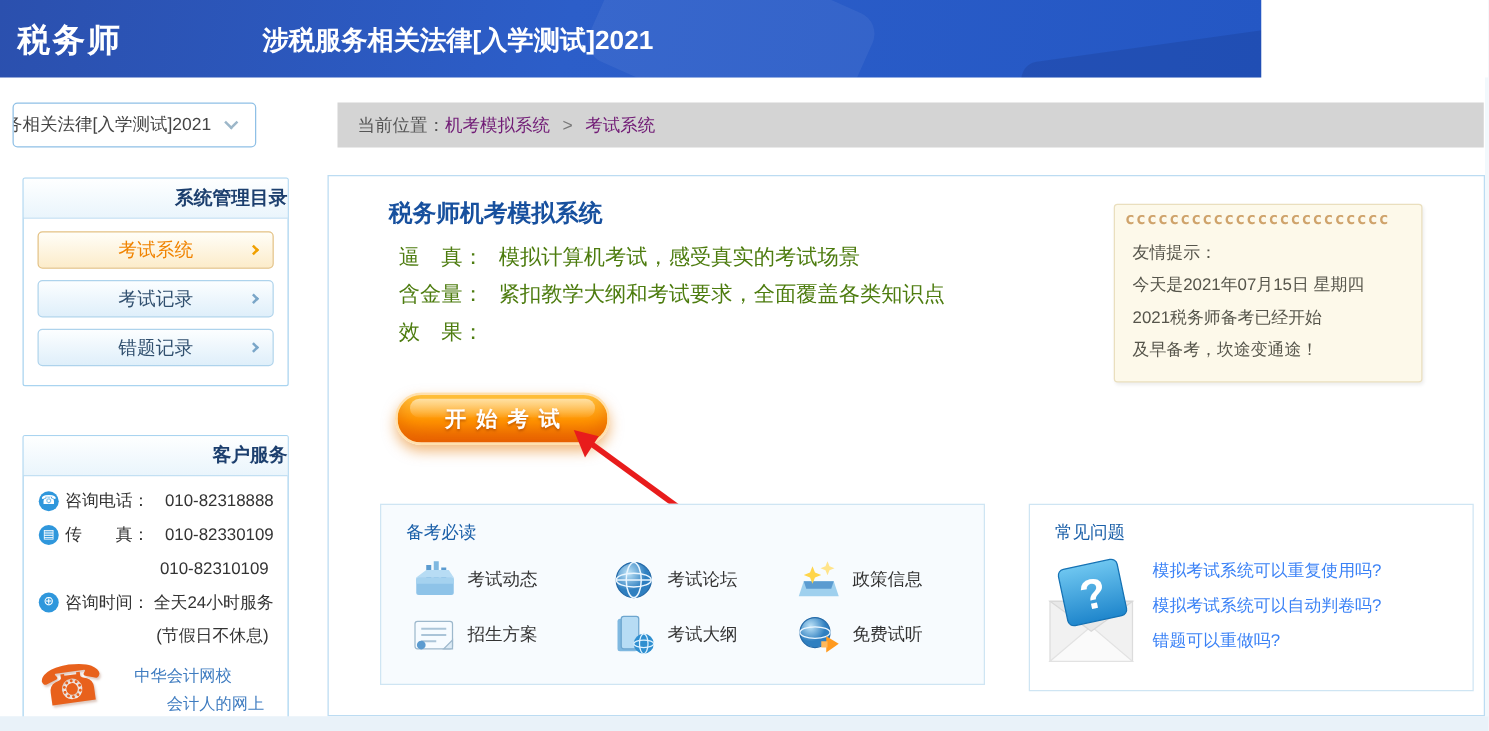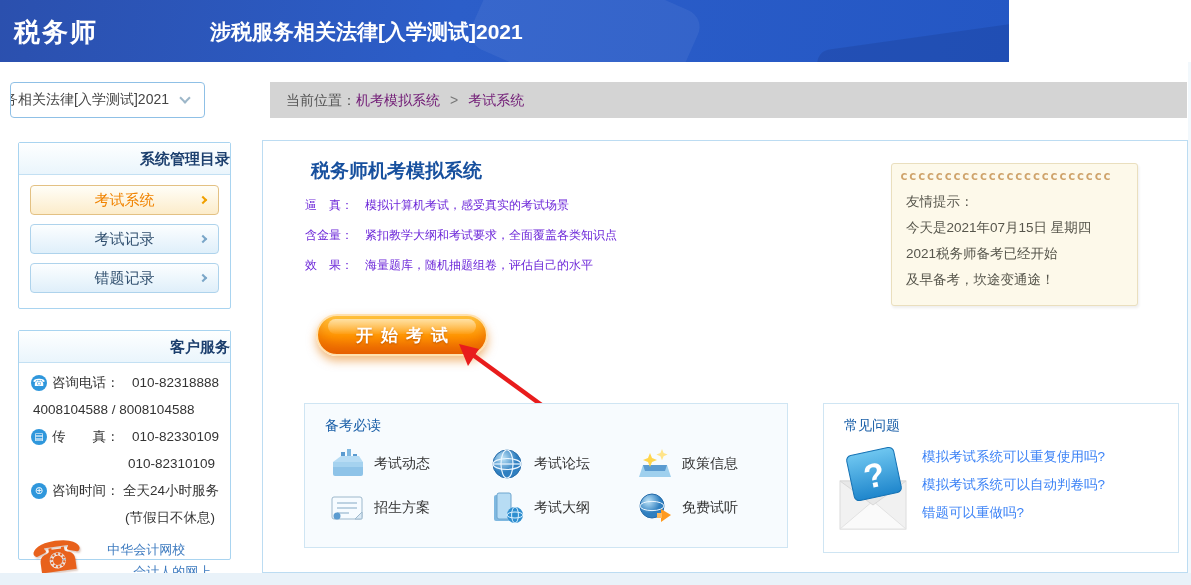--- a/index.html
+++ b/index.html
@@ -25,21 +25,21 @@
     transform:rotate(45deg); margin-left:12px; margin-top:-4px; }
   .breadcrumb { position:absolute; left:270px; top:82px; width:917px; height:36px; background:#d4d4d4;
     line-height:36px; padding:0 16px; font-size:14px; color:#555; }
   .breadcrumb a { color:#701a75; text-decoration:none; cursor:pointer; }
   .breadcrumb .sep { margin:0 10px; color:#777; }
 
   
   .side-panel { position:absolute; left:18px; width:213px; background:#fff;
     border:1px solid #a9d4f0; border-radius:2px; }
   .menu-panel { top:142px; height:167px; }
-  .service-panel { top:330px; height:230px; }
+  .service-panel { top:348px; height:230px; }
   .panel-header { height:32px; line-height:31px; text-align:right; font-size:15px; font-weight:bold;
     color:#1c3f6e; background:linear-gradient(#feffff,#eaf5fc); border-bottom:1px solid #c3e0f3; }
   .menu-items { padding:10px 11px 0; }
   .menu-item { position:relative; height:30px; margin-bottom:9px; border-radius:4px;
     display:flex; align-items:center; justify-content:center; font-size:15px; cursor:pointer;
     background:linear-gradient(#fcfeff,#dfeffa); border:1px solid #aed3ec; color:#31506f; }
   .menu-item.active { background:linear-gradient(#fffef8,#fcecca); border:1px solid #e3c183; color:#f08300; }
   .menu-chev { position:absolute; right:12px; top:11px; width:6px; height:6px;
     border-top:2px solid #7aa6c8; border-right:2px solid #7aa6c8; transform:rotate(45deg); }
   .menu-item.active .menu-chev { border-color:#f0a000; }
@@ -54,21 +54,21 @@
   .brand-row { display:flex; margin-top:4px; }
   .hotline-phone { font-size:42px; color:#e8611c; line-height:44px; transform:rotate(-8deg);
     margin-left:2px; text-shadow:1px 2px 2px rgba(120,40,0,.25); }
   .brand-lines { margin-left:22px; margin-top:4px; font-size:13px; color:#3f7cc0; line-height:22px; }
   .brand-lines .l2 { padding-left:26px; }
 
   
   .main-panel { position:absolute; left:262px; top:140px; width:926px; height:433px;
     background:#fff; border:1px solid #bcdcf2; }
   .main-title { position:absolute; left:48px; top:17px; font-size:19px; font-weight:bold; color:#17509e; }
-  .features { position:absolute; left:42px; top:56px; font-size:12px; color:#6d28d9; }
+  .features { position:absolute; left:56px; top:56px; font-size:17px; color:#4d7c0f; }
   .feature-row { display:flex; margin-bottom:13px; line-height:17px; }
   .feature-row .flabel { margin-right:12px; white-space:pre; }
 
   .start-btn { position:absolute; left:53px; top:173px; width:172px; height:42px; border-radius:22px;
     background:linear-gradient(#ffc23d,#ff9400 55%,#f36f00); border:2px solid #ffe0ae;
     box-shadow:0 5px 10px rgba(230,120,0,.5), inset 0 -10px 12px rgba(205,65,0,.35);
     color:#fff; font-size:17px; font-weight:bold; letter-spacing:8px; text-indent:8px;
     display:flex; align-items:center; justify-content:center; cursor:pointer;
     text-shadow:0 1px 2px rgba(160,60,0,.6); }
   .start-btn::after { content:""; position:absolute; left:10px; right:10px; top:3px; height:15px;
@@ -141,23 +141,20 @@
   </div>
 
   <div class="side-panel service-panel">
     <div class="panel-header">客户服务</div>
     <div class="service-body">
       <div class="srow">
         <span class="icon-circle">☎</span>
         <span>咨询电话：</span>
         <span class="val">010-82318888</span>
       </div>
-      <div class="srow indent">
-        <span>4008104588 / 8008104588</span>
-      </div>
       <div class="srow">
         <span class="icon-circle">▤</span>
         <span>传　　真：</span>
         <span class="val">010-82330109</span>
       </div>
       <div class="srow right">
         <span>010-82310109</span>
       </div>
       <div class="srow">
         <span class="icon-circle">⊕</span>
@@ -184,21 +181,20 @@
       <div class="feature-row">
         <span class="flabel">逼　真：</span>
         <span>模拟计算机考试，感受真实的考试场景</span>
       </div>
       <div class="feature-row">
         <span class="flabel">含金量：</span>
         <span>紧扣教学大纲和考试要求，全面覆盖各类知识点</span>
       </div>
       <div class="feature-row">
         <span class="flabel">效　果：</span>
-        <span>海量题库，随机抽题组卷，评估自己的水平</span>
       </div>
     </div>
 
     <div class="start-btn">开始考试</div>
 
     <svg class="arrow-svg" width="112" height="78" viewBox="0 0 112 78">
       <line x1="98" y1="70" x2="24" y2="16" stroke="#e81c1c" stroke-width="4.5"></line>
       <polygon points="10,5 30,10 19,27" fill="#e81c1c"></polygon>
     </svg>
 

